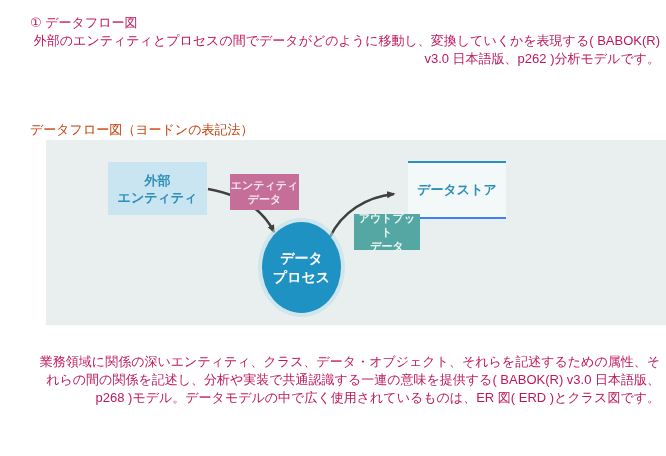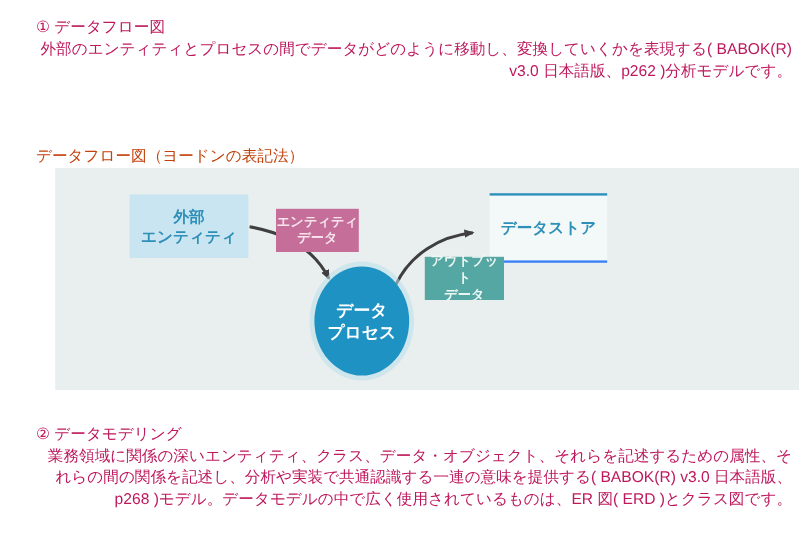--- a/index.html
+++ b/index.html
@@ -80,17 +80,16 @@
 データ</div>
     <div class="node store">データストア</div>
     <div class="node output">アウトプット
 データ</div>
     <div class="node process">データ
 プロセス</div>
 
   </div>
 
   <section class="text-block sec2">
-    <div class="h">② データモデリング</div>
     <div class="p">業務領域に関係の深いエンティティ、クラス、データ・オブジェクト、それらを記述するための属性、それらの間の関係を記述し、分析や実装で共通認識する一連の意味を提供する( BABOK(R) v3.0 日本語版、p268 )モデル。データモデルの中で広く使用されているものは、ER 図( ERD )とクラス図です。</div>
   </section>
 
 </div>
 
 </body></html>

